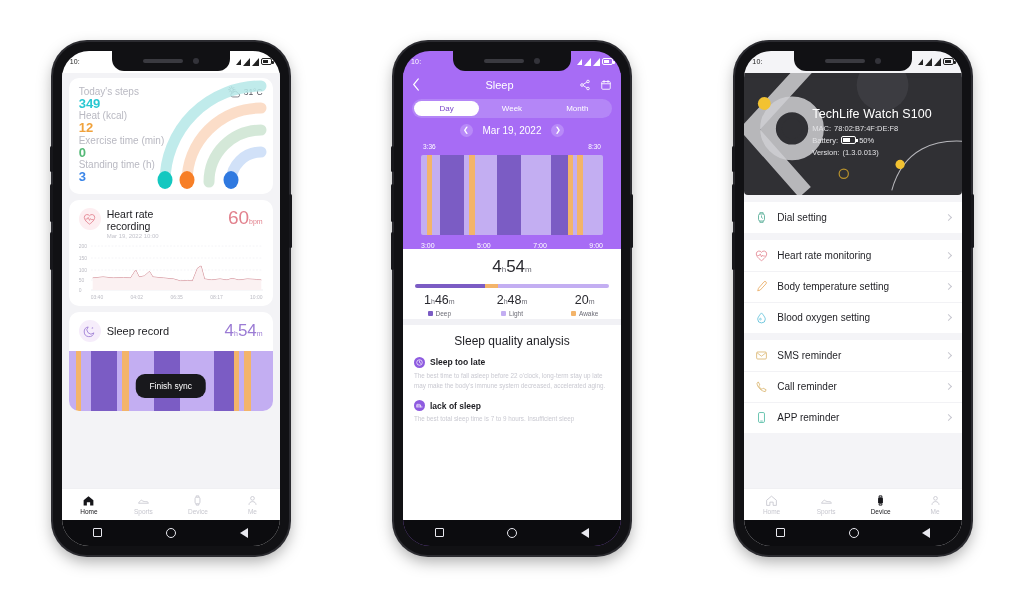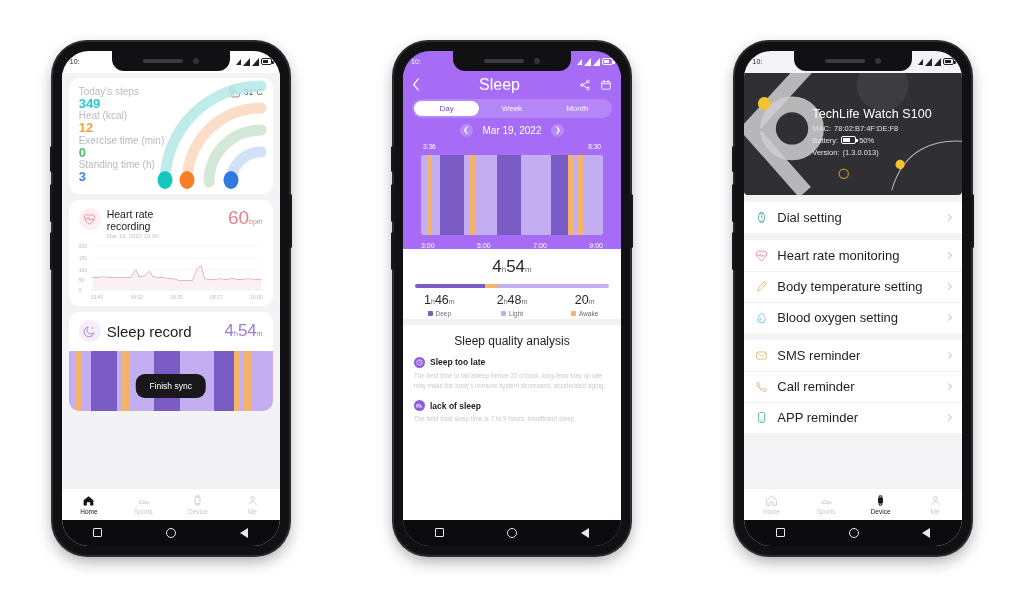--- a/index.html
+++ b/index.html
@@ -87,36 +87,36 @@
   .hr-date { font-size: 6px; color: #c3c3cb; margin-top: 1px; }
   .hr-bpm { margin-left: auto; color: #e2818d; font-size: 19px; font-weight: 300; line-height: 1; }
   .hr-bpm small { font-size: 7px; }
   .hr-chart { position: relative; height: 52px; margin-top: 3px; }
   .hr-yl { position: absolute; left: 0; font-size: 5px; color: #bcbcc4; transform: translateY(-50%); }
   .hr-xaxis { display: flex; justify-content: space-between; font-size: 5px; color: #bcbcc4; padding-left: 12px; }
 
   .card3 { padding: 8px 10px 0; overflow: hidden; }
   .sl-head { display: flex; align-items: center; gap: 6px; }
   .sl-icon { width: 22px; height: 22px; border-radius: 50%; background: #f6edfb; display:flex; align-items:center; justify-content:center; flex:0 0 22px; }
-  .sl-title { font-size: 15px; color: #1c1c20; }
+  .sl-title { font-size: 11px; color: #1c1c20; }
   .sl-dur { margin-left: auto; color: #9b7bd4; font-size: 17px; font-weight: 300; }
   .sl-dur small { font-size: 7px; }
   .sl-strip { height: 60px; margin: 9px -10px 0; display: flex; }
   .toast {
     position: absolute; left: 50%; top: 62px; transform: translateX(-50%);
     background: #18181c; color: #fff; font-size: 8.5px;
     padding: 7px 14px; border-radius: 9px; white-space: nowrap; z-index: 5;
   }
 
   
   .p2 .screen { background: #a76cf5; }
   .p2 .statusbar { color: #fff; }
   .p2 .top { background: #a76cf5; color: #fff; padding: 0 9px; }
   .p2 .navrow { display: flex; align-items: center; height: 24px; }
-  .p2 .navrow .ttl { flex: 1; text-align: center; font-size: 16px; }
+  .p2 .navrow .ttl { flex: 1; text-align: center; font-size: 11px; }
   .p2 .navicons { display: flex; gap: 9px; align-items: center; }
   .seg { margin: 2px 0 0; height: 19px; background: #b486f7; border-radius: 10px; display: flex; padding: 2px; }
   .seg div { flex: 1; display: flex; align-items: center; justify-content: center; font-size: 8px; color: #fff; border-radius: 9px; }
   .seg div.on { background: #fff; color: #7b49c9; }
   .daterow { display: flex; align-items: center; justify-content: center; gap: 10px; height: 25px; font-size: 10px; }
   .arrowbtn { width: 13px; height: 13px; border-radius: 50%; background: #b88af8; display: flex; align-items: center; justify-content: center; font-size: 7px; }
   .sleepchart { position: relative; height: 106px; margin: 0 9px; }
   .sc-bars { position: absolute; inset: 12px 0 14px; display: flex; border-radius: 2px; overflow: hidden; }
   .sc-t { position: absolute; top: 0; font-size: 6.5px; color: #fff; }
   .sc-x { position: absolute; left: 0; right: 0; bottom: 0; display: flex; justify-content: space-between; font-size: 7px; color: #fff; }
@@ -142,21 +142,21 @@
   .hero { height: 122px; background: #2f2f33; position: relative; overflow: hidden; border-radius: 0 0 4px 4px; }
   .hero .info { position: absolute; left: 68px; top: 34px; color: #fff; }
   .hero .hname { font-size: 12.5px; font-weight: 400; letter-spacing: .1px; }
   .hero .hline { font-size: 7.5px; color: #e3e3e6; margin-top: 3px; display: flex; align-items: center; gap: 3px; }
   .hbatt { width: 15px; height: 8px; border: 1px solid #fff; border-radius: 2px; position: relative; display: inline-block; }
   .hbatt::after { content:""; position:absolute; right:-3px; top:2px; width:2px; height:3px; background:#fff; }
   .hbatt i { position:absolute; left:1px; top:1px; bottom:1px; width:55%; background:#fff; display:block; }
   .listgroup { background: #fff; margin-top: 7px; }
   .row { display: flex; align-items: center; gap: 9px; height: 31px; padding: 0 11px; }
   .row + .row { border-top: 1px solid #f2f2f5; }
-  .row .rl { font-size: 13px; color: #1f1f24; flex: 1; }
+  .row .rl { font-size: 10px; color: #1f1f24; flex: 1; }
   .chev { width: 5px; height: 5px; border-right: 1.2px solid #c8c8d0; border-top: 1.2px solid #c8c8d0; transform: rotate(45deg); }
   .p3 .scrollarea { flex: 1; overflow: hidden; }
 </style>
 </head>
 <body>
 
 <div class="stage">
 
   <div class="phone p1">
     <div class="body"></div>

